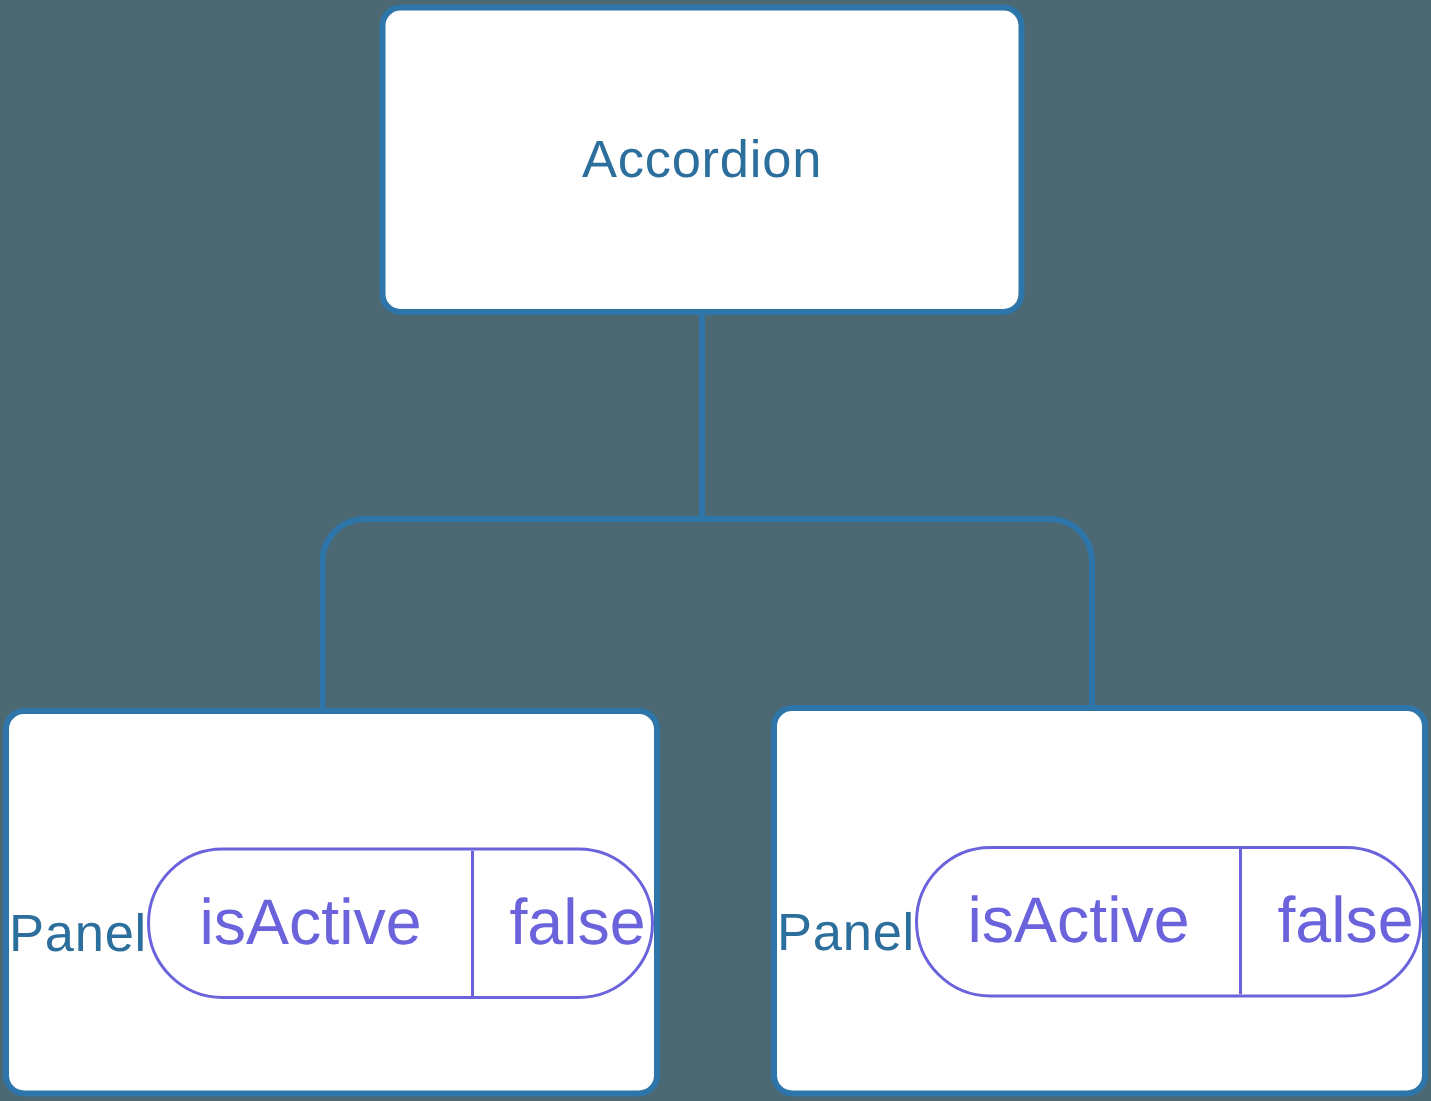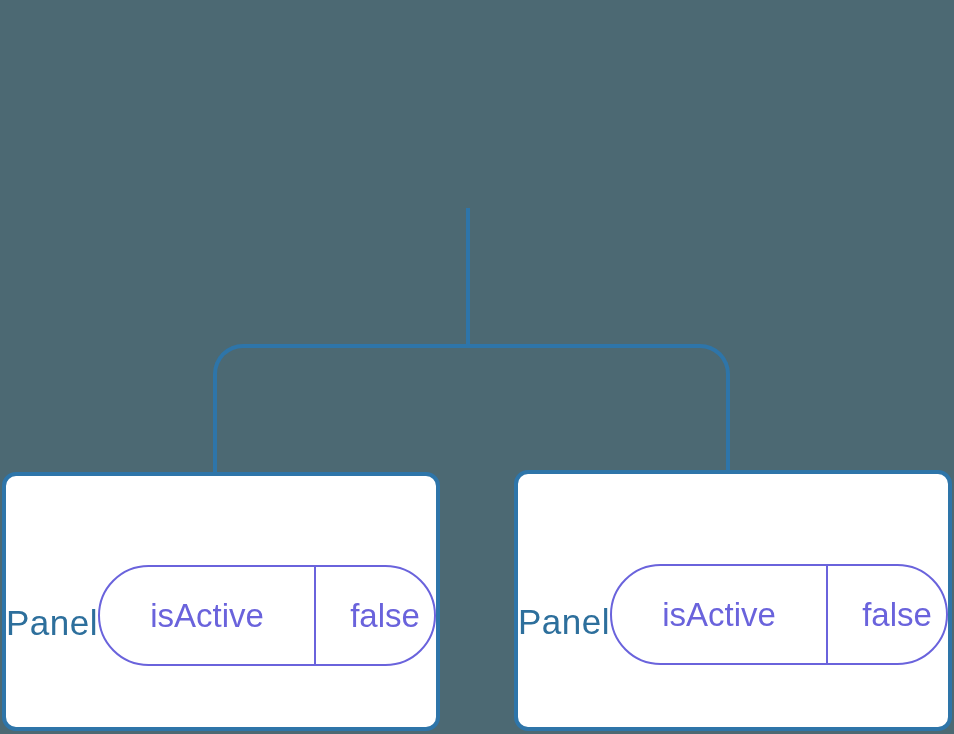--- a/index.html
+++ b/index.html
@@ -79,31 +79,34 @@
     align-items: stretch;
     overflow: hidden;
     background: #FFFFFF;
   }
 
   .state-cell {
     display: flex;
     align-items: center;
     justify-content: center;
     color: #6A63DC;
-    font-size: 33px;
+    font-size: 43px;
     font-weight: 400;
   }
   .state-key   { flex: 0 0 214px; }
   .state-value { flex: 1 1 auto; border-left: 2px solid #6A63DC; padding-left: 20px; }
 </style>
 </head>
 <body>
 
 <div class="stage">
 
+  <div class="node node-root">
+    <span class="node-label">Accordion</span>
+  </div>
 
   <div class="stem"></div>
 
   <div class="branch"></div>
 
   <div class="node node-panel node-panel-left">
     <div class="panel-title">Panel</div>
     <div class="state-pill">
       <div class="state-cell state-key">isActive</div>
       <div class="state-cell state-value">false</div>

